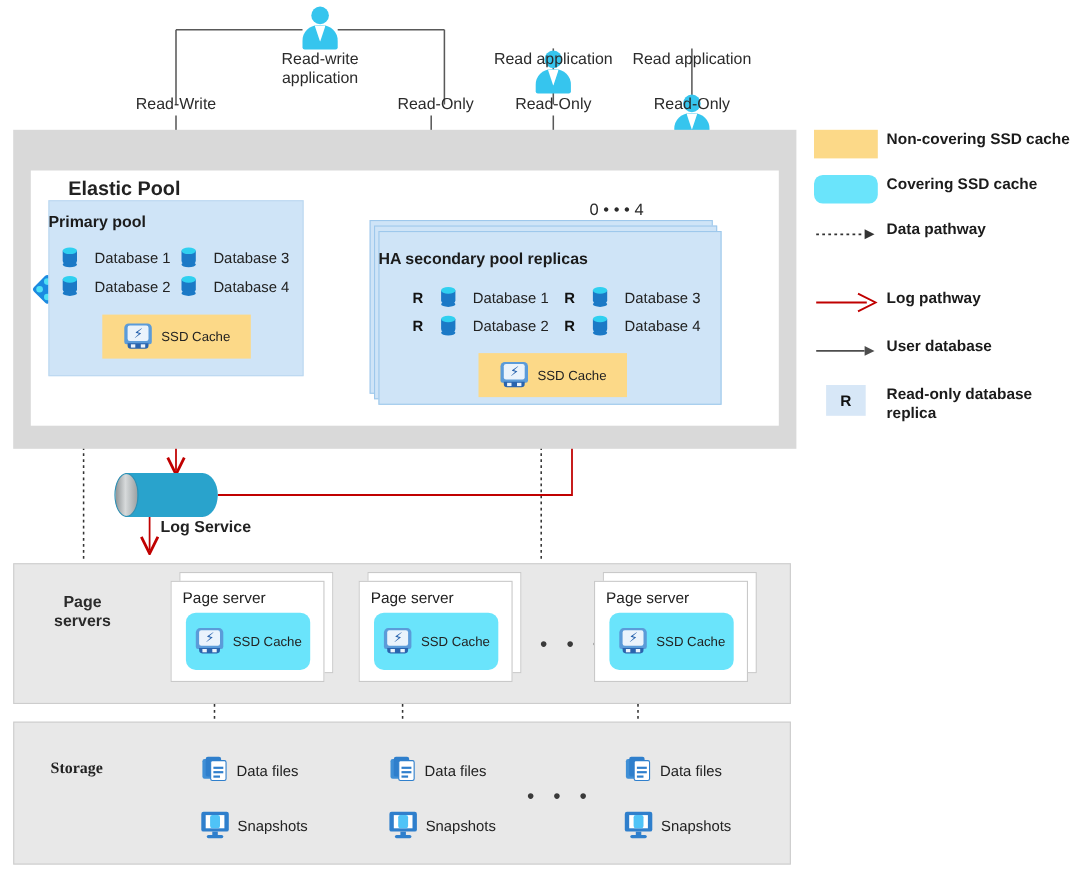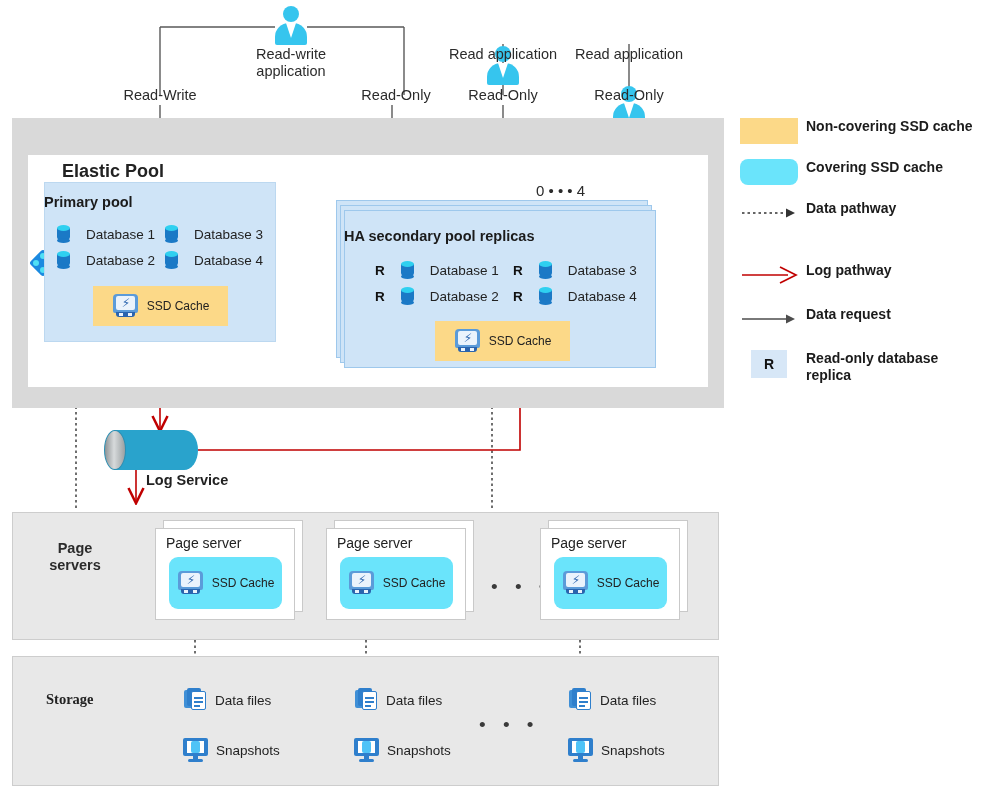--- a/index.html
+++ b/index.html
@@ -481,21 +481,21 @@
     <div class="lgtext">Log pathway</div>
   </div>
 
   <div class="lgrow" style="margin-bottom:18px;">
     <div class="lgsw">
       <svg width="58" height="26">
         <line x1="2" y1="13" x2="46" y2="13" stroke="#4d4d4d" stroke-width="1.6"></line>
         <path d="M46,8.5 L55,13 L46,17.5 z" fill="#4d4d4d"></path>
       </svg>
     </div>
-    <div class="lgtext">Data request</div>
+    <div class="lgtext">User database</div>
   </div>
 
   <div class="lgrow">
     <div class="lgsw" style="display:flex;justify-content:center;">
       <div class="lgr">R</div>
     </div>
     <div class="lgtext" style="max-width:160px;">Read-only database replica</div>
   </div>
 
 </div>

